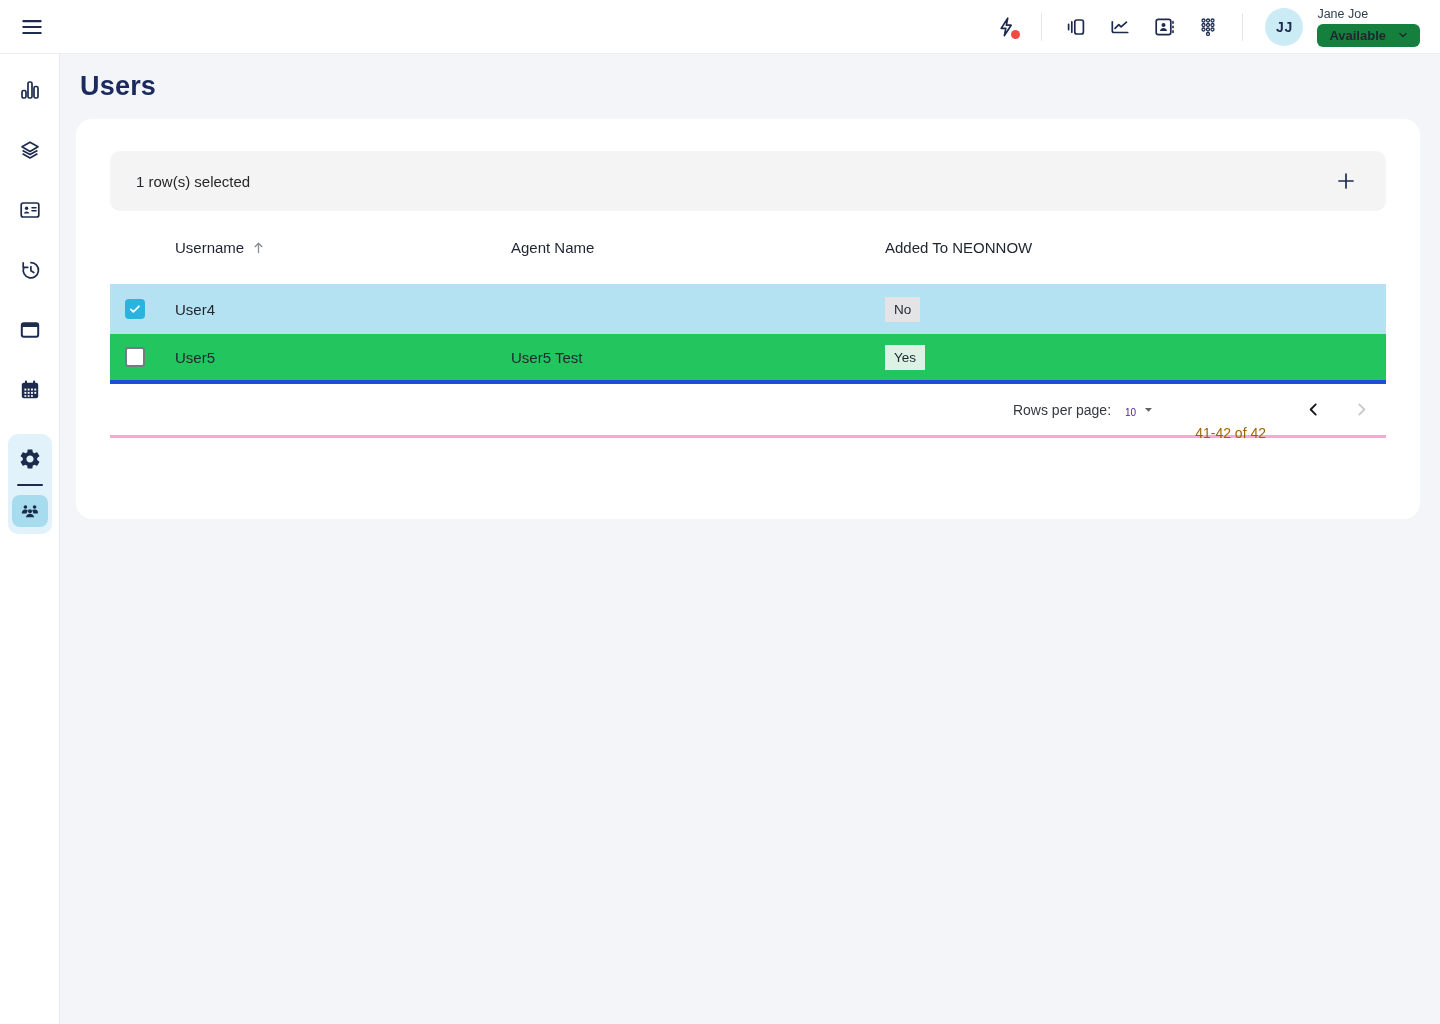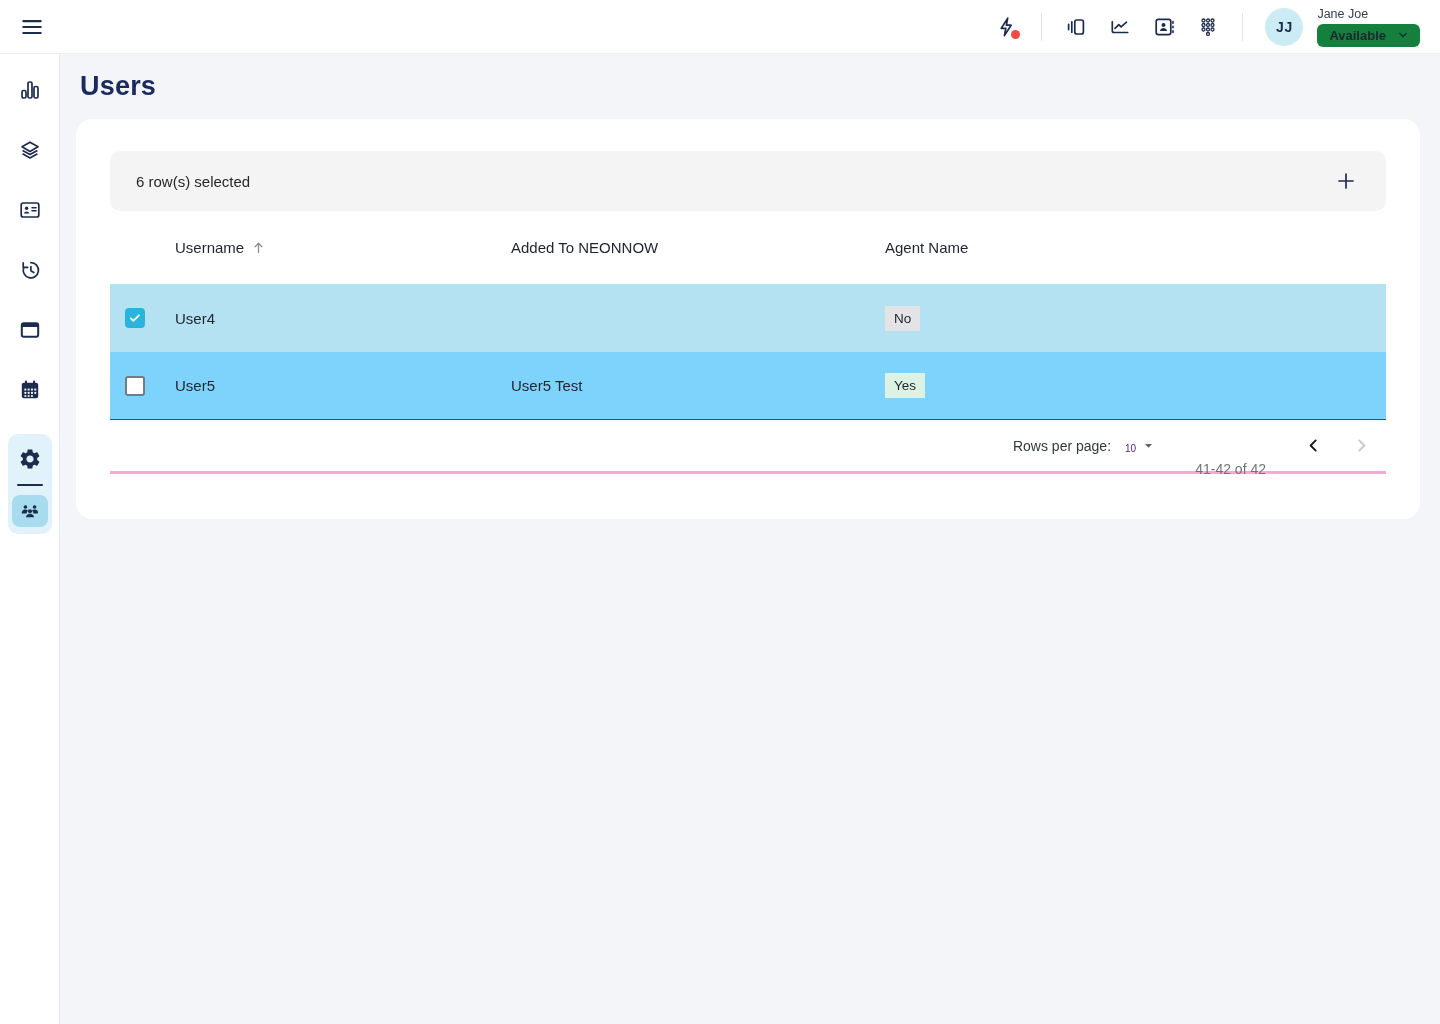--- a/index.html
+++ b/index.html
@@ -47,39 +47,39 @@
     align-items:center; justify-content:space-between; padding:0 24px 0 26px; }
   .selection-text { font-size:15px; color:#27272a; }
   .plus-btn { width:32px; height:32px; border:none; background:transparent; color:#1d2b4f;
     cursor:pointer; display:flex; align-items:center; justify-content:center; }
 
   .trow { display:grid; grid-template-columns:65px 336px 374px 1fr; align-items:center; }
   .thead { height:73px; }
   .th { font-weight:normal; font-size:15px; color:#1f2430; display:flex; align-items:center; gap:6px; cursor:pointer; }
   .sort-icon { color:#8a9097; }
 
-  .row { height:68px; font-size:15px; color:#23272e; cursor:pointer; }
+  .row { height:50px; font-size:15px; color:#23272e; cursor:pointer; }
   .row.selected { background:#b5e2f2; }
-  .row.plain { background:#7dd3fc; border-bottom:1px solid #1d4ed8; }
+  .row.plain { background:#22c55e; border-bottom:4px solid #1d4ed8; }
 
   .checkbox { width:20px; height:20px; margin-left:15px; border-radius:4px; display:flex;
     align-items:center; justify-content:center; cursor:pointer; }
   .checkbox.checked { background:#29b4e0; }
   .checkbox.unchecked { background:#fff; border:2px solid #747b82; border-radius:3px; }
 
   .badge { display:inline-block; padding:5px 9px; border-radius:0; font-size:13.5px; color:#1f2430; }
   .badge-no { background:#e4e4e7; }
   .badge-yes { background:#dcf2e4; }
 
   .pagination { height:54px; border-bottom:3px solid #f9a8d4; display:flex; align-items:center;
     justify-content:flex-end; font-size:14px; color:#33383f; padding-right:8px; }
   .rpp-label { margin-right:14px; }
   .rpp-select { display:flex; align-items:flex-end; gap:4px; border:none; background:transparent;
     font-family:inherit; font-size:10px; color:#4c1d95; cursor:pointer; margin-right:38px; }
-  .range-text { margin-right:30px; color:#737373;margin-top:46px; }
+  .range-text { margin-right:30px; color:#a16207;margin-top:46px; }
   .page-btn { width:34px; height:34px; border:none; background:transparent; display:flex;
     align-items:center; justify-content:center; cursor:pointer; color:#15181d; }
   .page-btn.disabled { color:#c6c9ce; cursor:default; }
   .page-btn + .page-btn { margin-left:14px; }
 
   svg { display:block; }
 </style>
 </head>
 <body>
 
@@ -222,41 +222,41 @@
     </button>
   </div>
 </aside>
 
 <main class="main">
   <h1 class="page-title">Users</h1>
 
   <section class="card">
 
     <div class="selection-toolbar">
-      <span class="selection-text">6 row(s) selected</span>
+      <span class="selection-text">1 row(s) selected</span>
       <button class="plus-btn">
         <svg width="24" height="24" viewBox="0 0 24 24" fill="none" stroke="currentColor" stroke-width="1.7" stroke-linecap="round">
             <path d="M12 5v14M5 12h14"></path>
           </svg>
       </button>
     </div>
 
     <div class="trow thead">
       <div></div>
       <div class="th">
         <span>Username</span>
         <svg class="sort-icon" width="17" height="17" viewBox="0 0 24 24" fill="none" stroke="currentColor" stroke-width="1.9" stroke-linecap="round" stroke-linejoin="round">
             <path d="M12 19V6M7.2 10.8 12 6l4.8 4.8"></path>
           </svg>
       </div>
       <div class="th">
+        <span>Agent Name</span>
+      </div>
+      <div class="th">
         <span>Added To NEONNOW</span>
-      </div>
-      <div class="th">
-        <span>Agent Name</span>
       </div>
     </div>
 
     <div class="trow row selected">
       <div>
         <span class="checkbox checked">
           <svg width="14" height="14" viewBox="0 0 24 24" fill="none" stroke="#ffffff" stroke-width="3" stroke-linecap="round" stroke-linejoin="round">
               <path d="M4.8 12.6l4.3 4.3 9.6-9.6"></path>
             </svg>
         </span>

